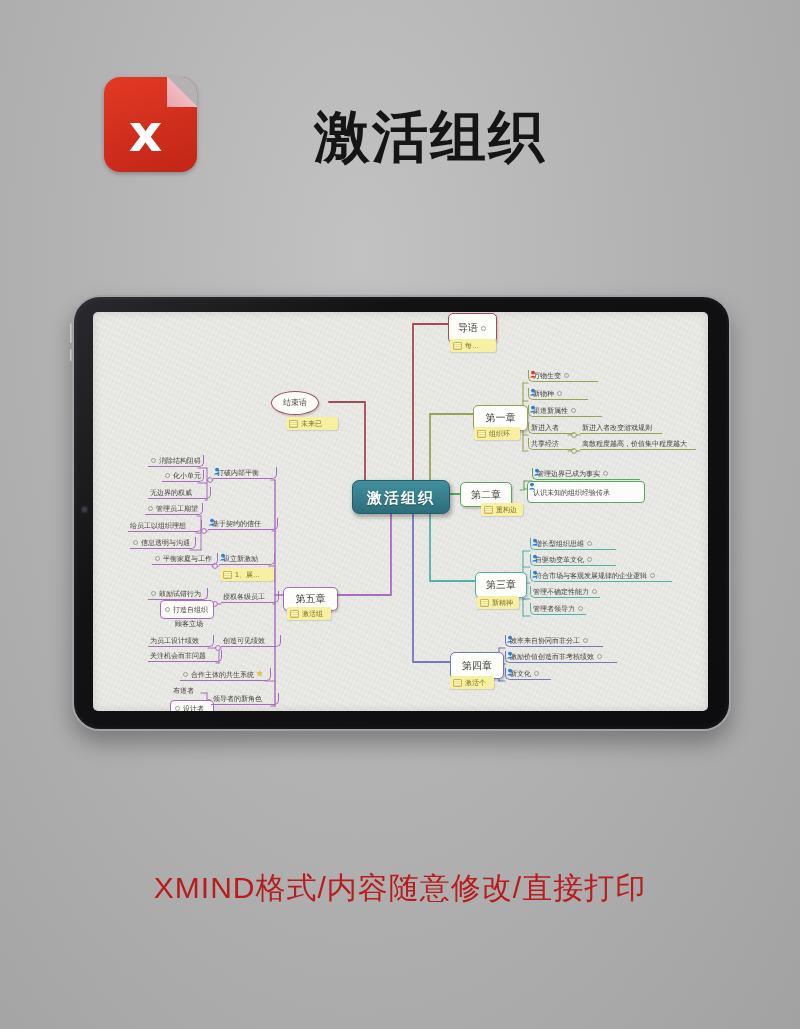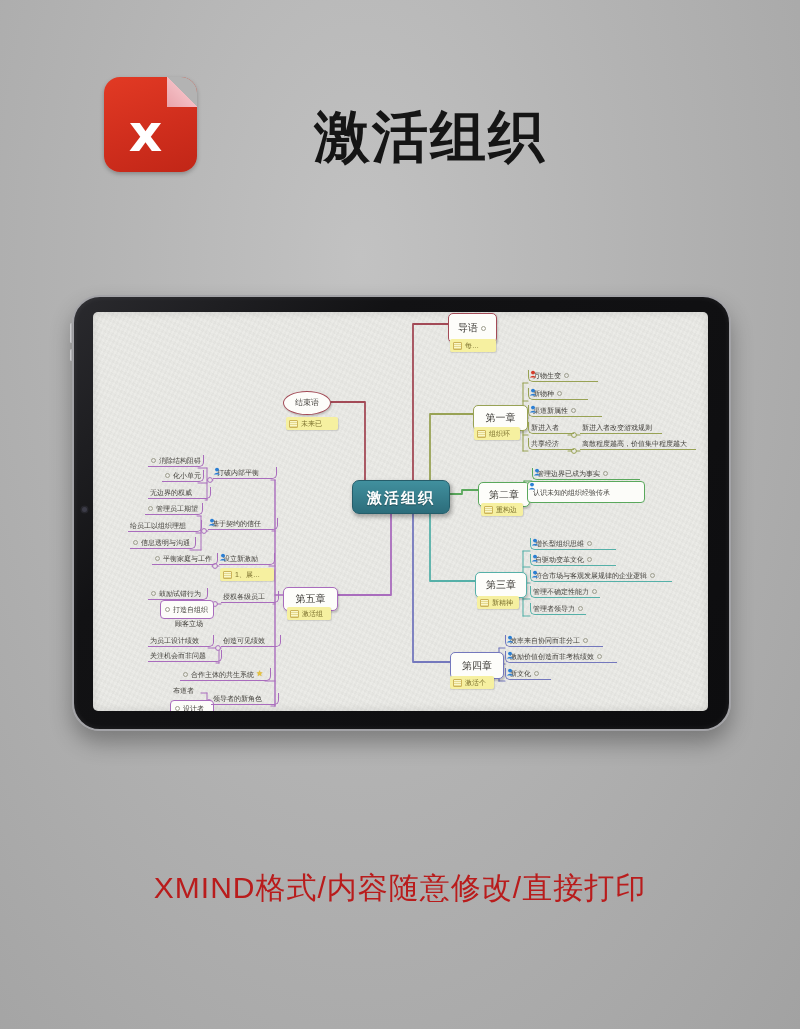--- a/index.html
+++ b/index.html
@@ -166,21 +166,21 @@
         <span>激活组织</span>
       </div>
       <div class="node tbox" style="left: 355px; top: 1px; width: 39px; height: 22px; border-color: rgb(163, 74, 86);">
         <span>导语</span>
         <span class="dot"></span>
       </div>
       <div class="node tag" style="left: 357px; top: 27px; width: 40px;">
         <span class="note-ic"></span>
         <span>每…</span>
       </div>
-      <div class="node ellipse" style="left: 190px; top: 79px; width: 46px; height: 22px; border-color: rgb(163, 74, 86);">
+      <div class="node ellipse" style="left: 178px; top: 79px; width: 46px; height: 22px; border-color: rgb(163, 74, 86);">
         <span>结束语</span>
       </div>
       <div class="node tag" style="left: 193px; top: 105px; width: 46px;">
         <span class="note-ic"></span>
         <span>未来已</span>
       </div>
       <div class="node tbox" style="left: 380px; top: 93px; width: 45px; height: 18px; border-color: rgb(152, 162, 84); align-items: center;">
         <span>第一章</span>
       </div>
       <div class="node tag" style="left: 381px; top: 115px; width: 40px;">
@@ -222,21 +222,21 @@
       </div>
       <div class="node callout" style="left: 487px; top: 110px; width: 78px; border-color: rgb(152, 162, 84);">
         <span>新进入者改变游戏规则</span>
       </div>
       <div class="node leaf" style="left: 435px; top: 126px; width: 40px; border-color: rgb(152, 162, 84);">
         <span>共享经济</span>
       </div>
       <div class="node callout" style="left: 487px; top: 126px; width: 112px; border-color: rgb(152, 162, 84);">
         <span>离散程度越高，价值集中程度越大</span>
       </div>
-      <div class="node tbox" style="left: 385px; top: 170px; width: 42px; height: 17px; border-color: rgb(90, 168, 92);">
+      <div class="node tbox" style="left: 367px; top: 170px; width: 42px; height: 17px; border-color: rgb(90, 168, 92);">
         <span>第二章</span>
       </div>
       <div class="node tag" style="left: 388px; top: 191px; width: 36px;">
         <span class="note-ic"></span>
         <span>重构边</span>
       </div>
       <div class="node leaf" style="left: 439px; top: 156px; width: 102px; border-color: rgb(90, 168, 92);">
         <span class="picon">
           <svg viewBox="0 0 10 10" width="8" height="8" fill="#2b7fd4">
             <circle cx="5" cy="3.2" r="2.4"></circle>

